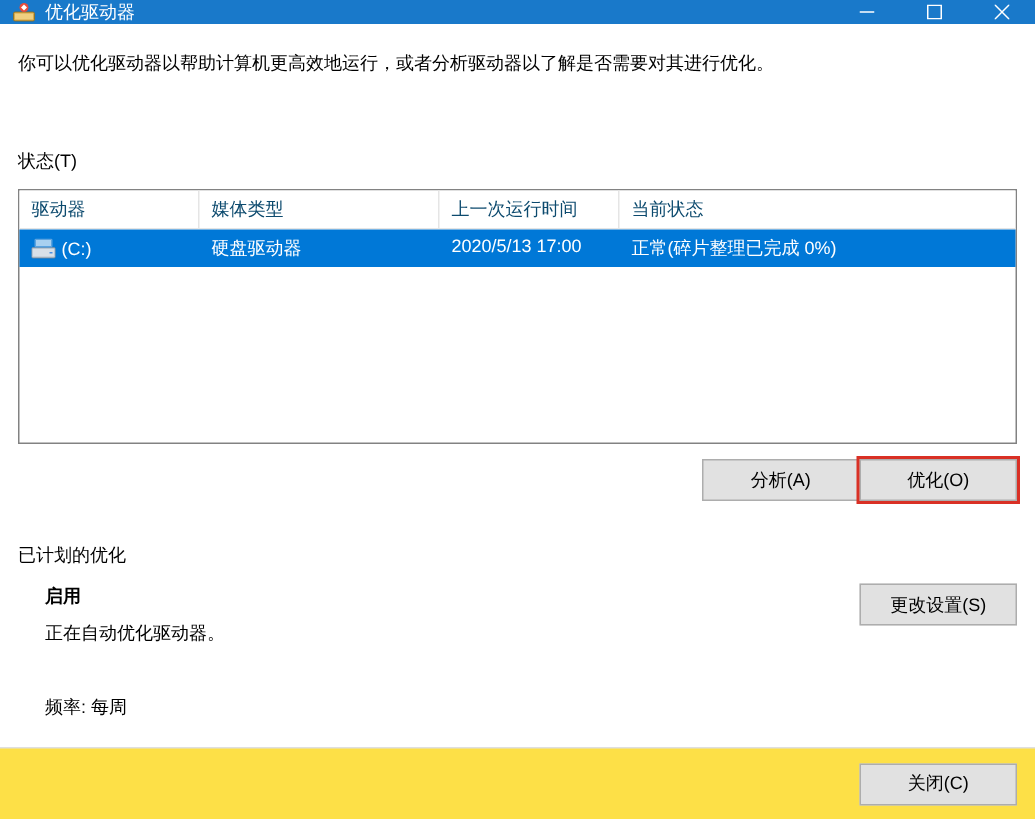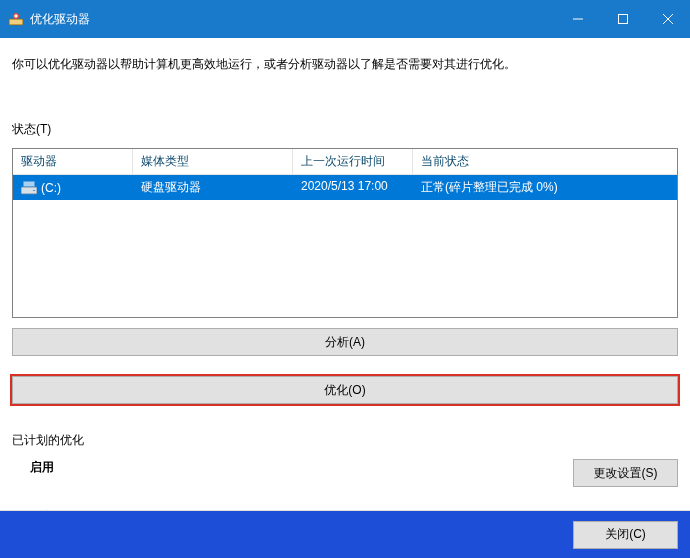--- a/index.html
+++ b/index.html
@@ -1,18 +1,18 @@
 <!DOCTYPE html>
 <html><head>
   <meta charset="utf-8">
   <style>
     * { box-sizing: border-box; margin: 0; padding: 0; }
     body { font-family: "Microsoft YaHei", "Segoe UI", sans-serif; font-size: 12px; background: #fff; width: 690px; height: 558px; overflow: hidden; }
     
-    .titlebar { height: 38px; background: #1979ca; display: flex; align-items: center; color: #fff; }
+    .titlebar { height: 16px; background: #1979ca; display: flex; align-items: center; color: #fff; }
     .titlebar-icon { width: 16px; height: 16px; margin-left: 8px; margin-right: 6px; }
     .titlebar-title { flex: 1; font-size: 12px; }
     .titlebar-controls { display: flex; height: 100%; }
     .titlebar-btn { width: 45px; height: 100%; display: flex; align-items: center; justify-content: center; color: #fff; }
     .titlebar-btn svg { width: 10px; height: 10px; }
     
     .content { padding: 12px 12px 0 12px; }
     .description { font-size: 12px; color: #000; margin-bottom: 48px; padding-top: 6px; }
     
     .section-label { font-size: 12px; color: #000; margin-bottom: 10px; }
@@ -23,32 +23,32 @@
     .col-drive { width: 120px; }
     .col-media { width: 160px; }
     .col-lastrun { width: 120px; }
     .col-status { flex: 1; border-right: none; }
     
     .table-row { display: flex; background: #0078d7; color: #fff; }
     .table-cell { padding: 4px 8px; font-size: 12px; }
     .drive-cell { display: flex; align-items: center; gap: 4px; }
     .drive-icon { width: 16px; height: 14px; }
     
-    .action-buttons { display: flex; justify-content: flex-end; gap: 20px; margin-bottom: 28px; flex-direction: column; }
+    .action-buttons { display: flex; justify-content: flex-end; gap: 0; margin-bottom: 28px; }
     .btn { height: 28px; padding: 0 10px; background: #e1e1e1; border: 1px solid #adadad; font-size: 12px; font-family: inherit; display: flex; align-items: center; justify-content: center; min-width: 105px; cursor: pointer; }
     .btn-highlight { outline: 2px solid #d93025; outline-offset: 0px; }
     
     .scheduled-section { margin-top: 4px; }
     .scheduled-body { display: flex; align-items: flex-start; justify-content: space-between; margin-top: 10px; padding-left: 18px; }
     .scheduled-info { font-size: 12px; }
     .scheduled-status { font-weight: bold; margin-bottom: 8px; }
     .scheduled-desc { margin-bottom: 8px; }
     .scheduled-freq { margin-bottom: 8px; margin-top: 32px; }
     
-    .footer { position: absolute; bottom: 0; left: 0; right: 0; height: 48px; background: #1d4ed8; display: flex; align-items: center; justify-content: flex-end; padding: 0 12px; border-top: 1px solid #dfdfdf; }
+    .footer { position: absolute; bottom: 12px; left: 0; right: 0; height: 48px; background: #fde047; display: flex; align-items: center; justify-content: flex-end; padding: 0 12px; border-top: 1px solid #dfdfdf; }
   </style>
 </head>
 <body>
 
 <div class="titlebar">
   <span class="titlebar-icon">
     <svg viewBox="0 0 16 16">
       <rect x="1" y="8" width="14" height="6" rx="1" fill="#d4a84b" stroke="#8b6914" stroke-width="0.5"></rect>
       <rect x="2" y="9" width="12" height="4" fill="#f0d080"></rect>
       <circle cx="8" cy="5" r="3" fill="#e74c3c"></circle>
@@ -110,20 +110,21 @@
   <div class="action-buttons">
     <button class="btn">分析(A)</button>
     <button class="btn btn-highlight">优化(O)</button>
   </div>
 
   <div class="scheduled-section">
     <div class="section-label">已计划的优化</div>
     <div class="scheduled-body">
       <div class="scheduled-info">
         <div class="scheduled-status">启用</div>
+        <div class="scheduled-desc">正在自动优化驱动器。</div>
         <div class="scheduled-freq">
           <span>频率:</span>
           <span>每周</span>
         </div>
       </div>
       <button class="btn">更改设置(S)</button>
     </div>
   </div>
 </div>
 

